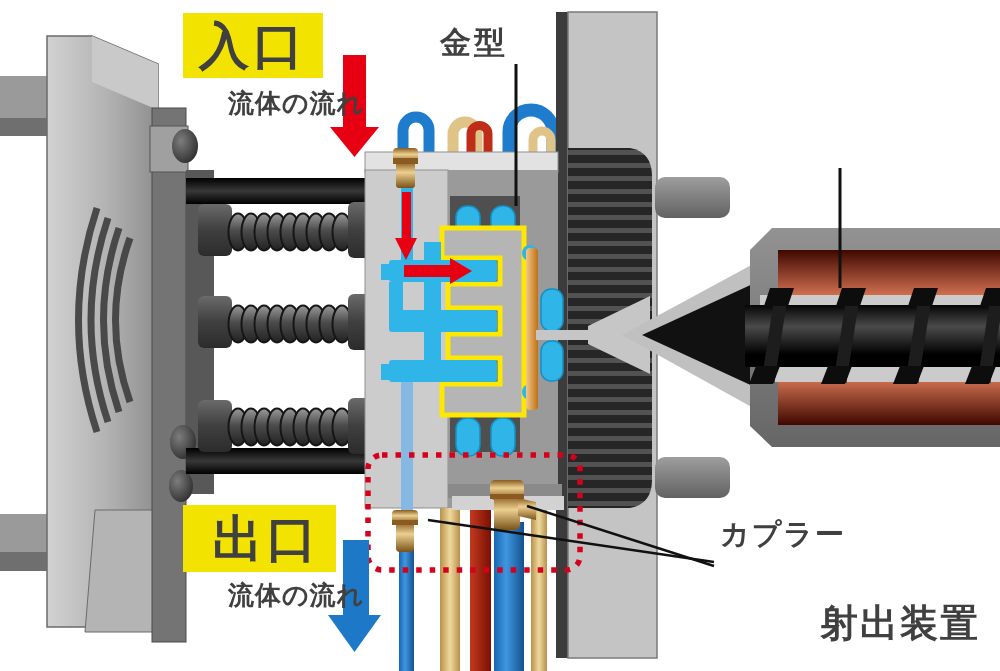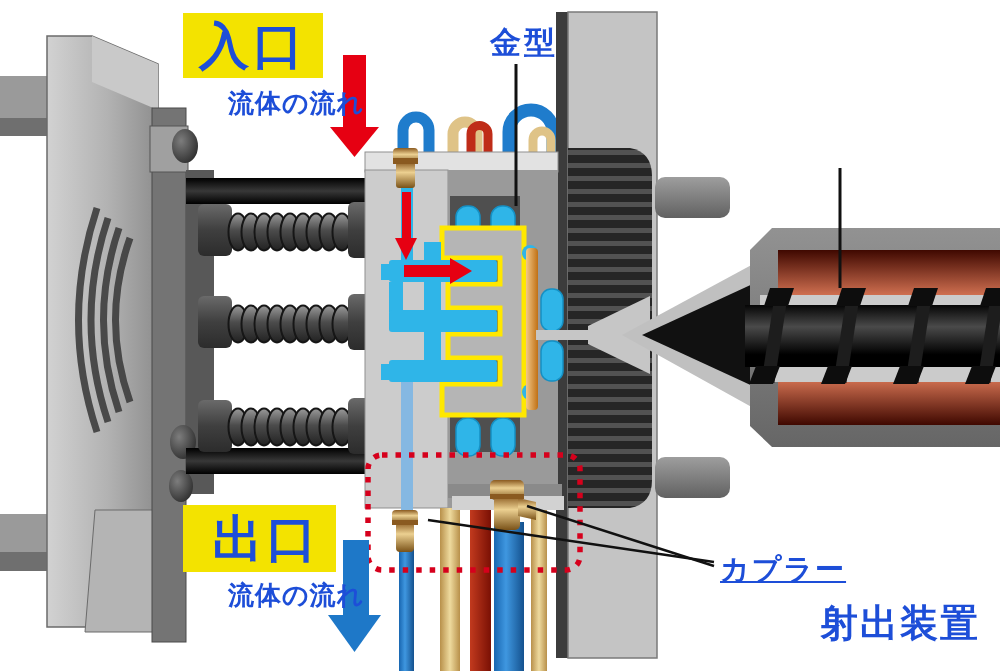--- a/index.html
+++ b/index.html
@@ -1,19 +1,19 @@
 <!DOCTYPE html>
 <html><head>
 <meta charset="utf-8">
 <style>
   html,body{margin:0;padding:0;background:#fff;}
   #stage{position:relative;width:1000px;height:671px;background:#ffffff;overflow:hidden;
          font-family:"Liberation Sans","DejaVu Sans",sans-serif;}
   #art{position:absolute;left:0;top:0;z-index:1;}
-  .lbl{position:absolute;z-index:3;color:#1d4ed8;font-weight:900;}
+  .lbl{position:absolute;z-index:3;color:#404040;font-weight:900;}
   .tag{background:#f3e300;display:flex;align-items:center;justify-content:center;
        font-size:50px;letter-spacing:4px;line-height:1;}
   .cap{font-size:26px;letter-spacing:1px;margin-left:45px;}
   .anno{font-size:29px;letter-spacing:2px;}
   .big{font-size:38px;letter-spacing:2px;}
 </style>
 </head>
 <body>
 
 <div id="stage">
@@ -286,20 +286,20 @@
   <line x1="527" y1="506" x2="714" y2="566" stroke-width="2.5"></line>
 </g>
 </svg>
 
 <div class="lbl tag" style="left:183px;top:13px;width:140px;height:65px;">入口</div>
 <div class="lbl cap" style="left:183px;top:86px;">流体の流れ</div>
 
 <div class="lbl tag" style="left:183px;top:505px;width:139px;height:67px;padding-left:14px;">出口</div>
 <div class="lbl cap" style="left:183px;top:578px;">流体の流れ</div>
 
-<div class="lbl" style="left:464px;top:22px;width:120px;text-align:center;font-size:31px;letter-spacing:3px;">金型</div>
-
-
-<div class="lbl anno" style="left:720px;top:550px;text-decoration:underline;">カプラー</div>
+<div class="lbl" style="left:440px;top:22px;width:120px;font-size:31px;letter-spacing:3px;">金型</div>
+
+
+<div class="lbl anno" style="left:720px;top:515px;">カプラー</div>
 
 <div class="lbl big" style="left:820px;top:598px;">射出装置</div>
 
 </div>
 
 </body></html>

